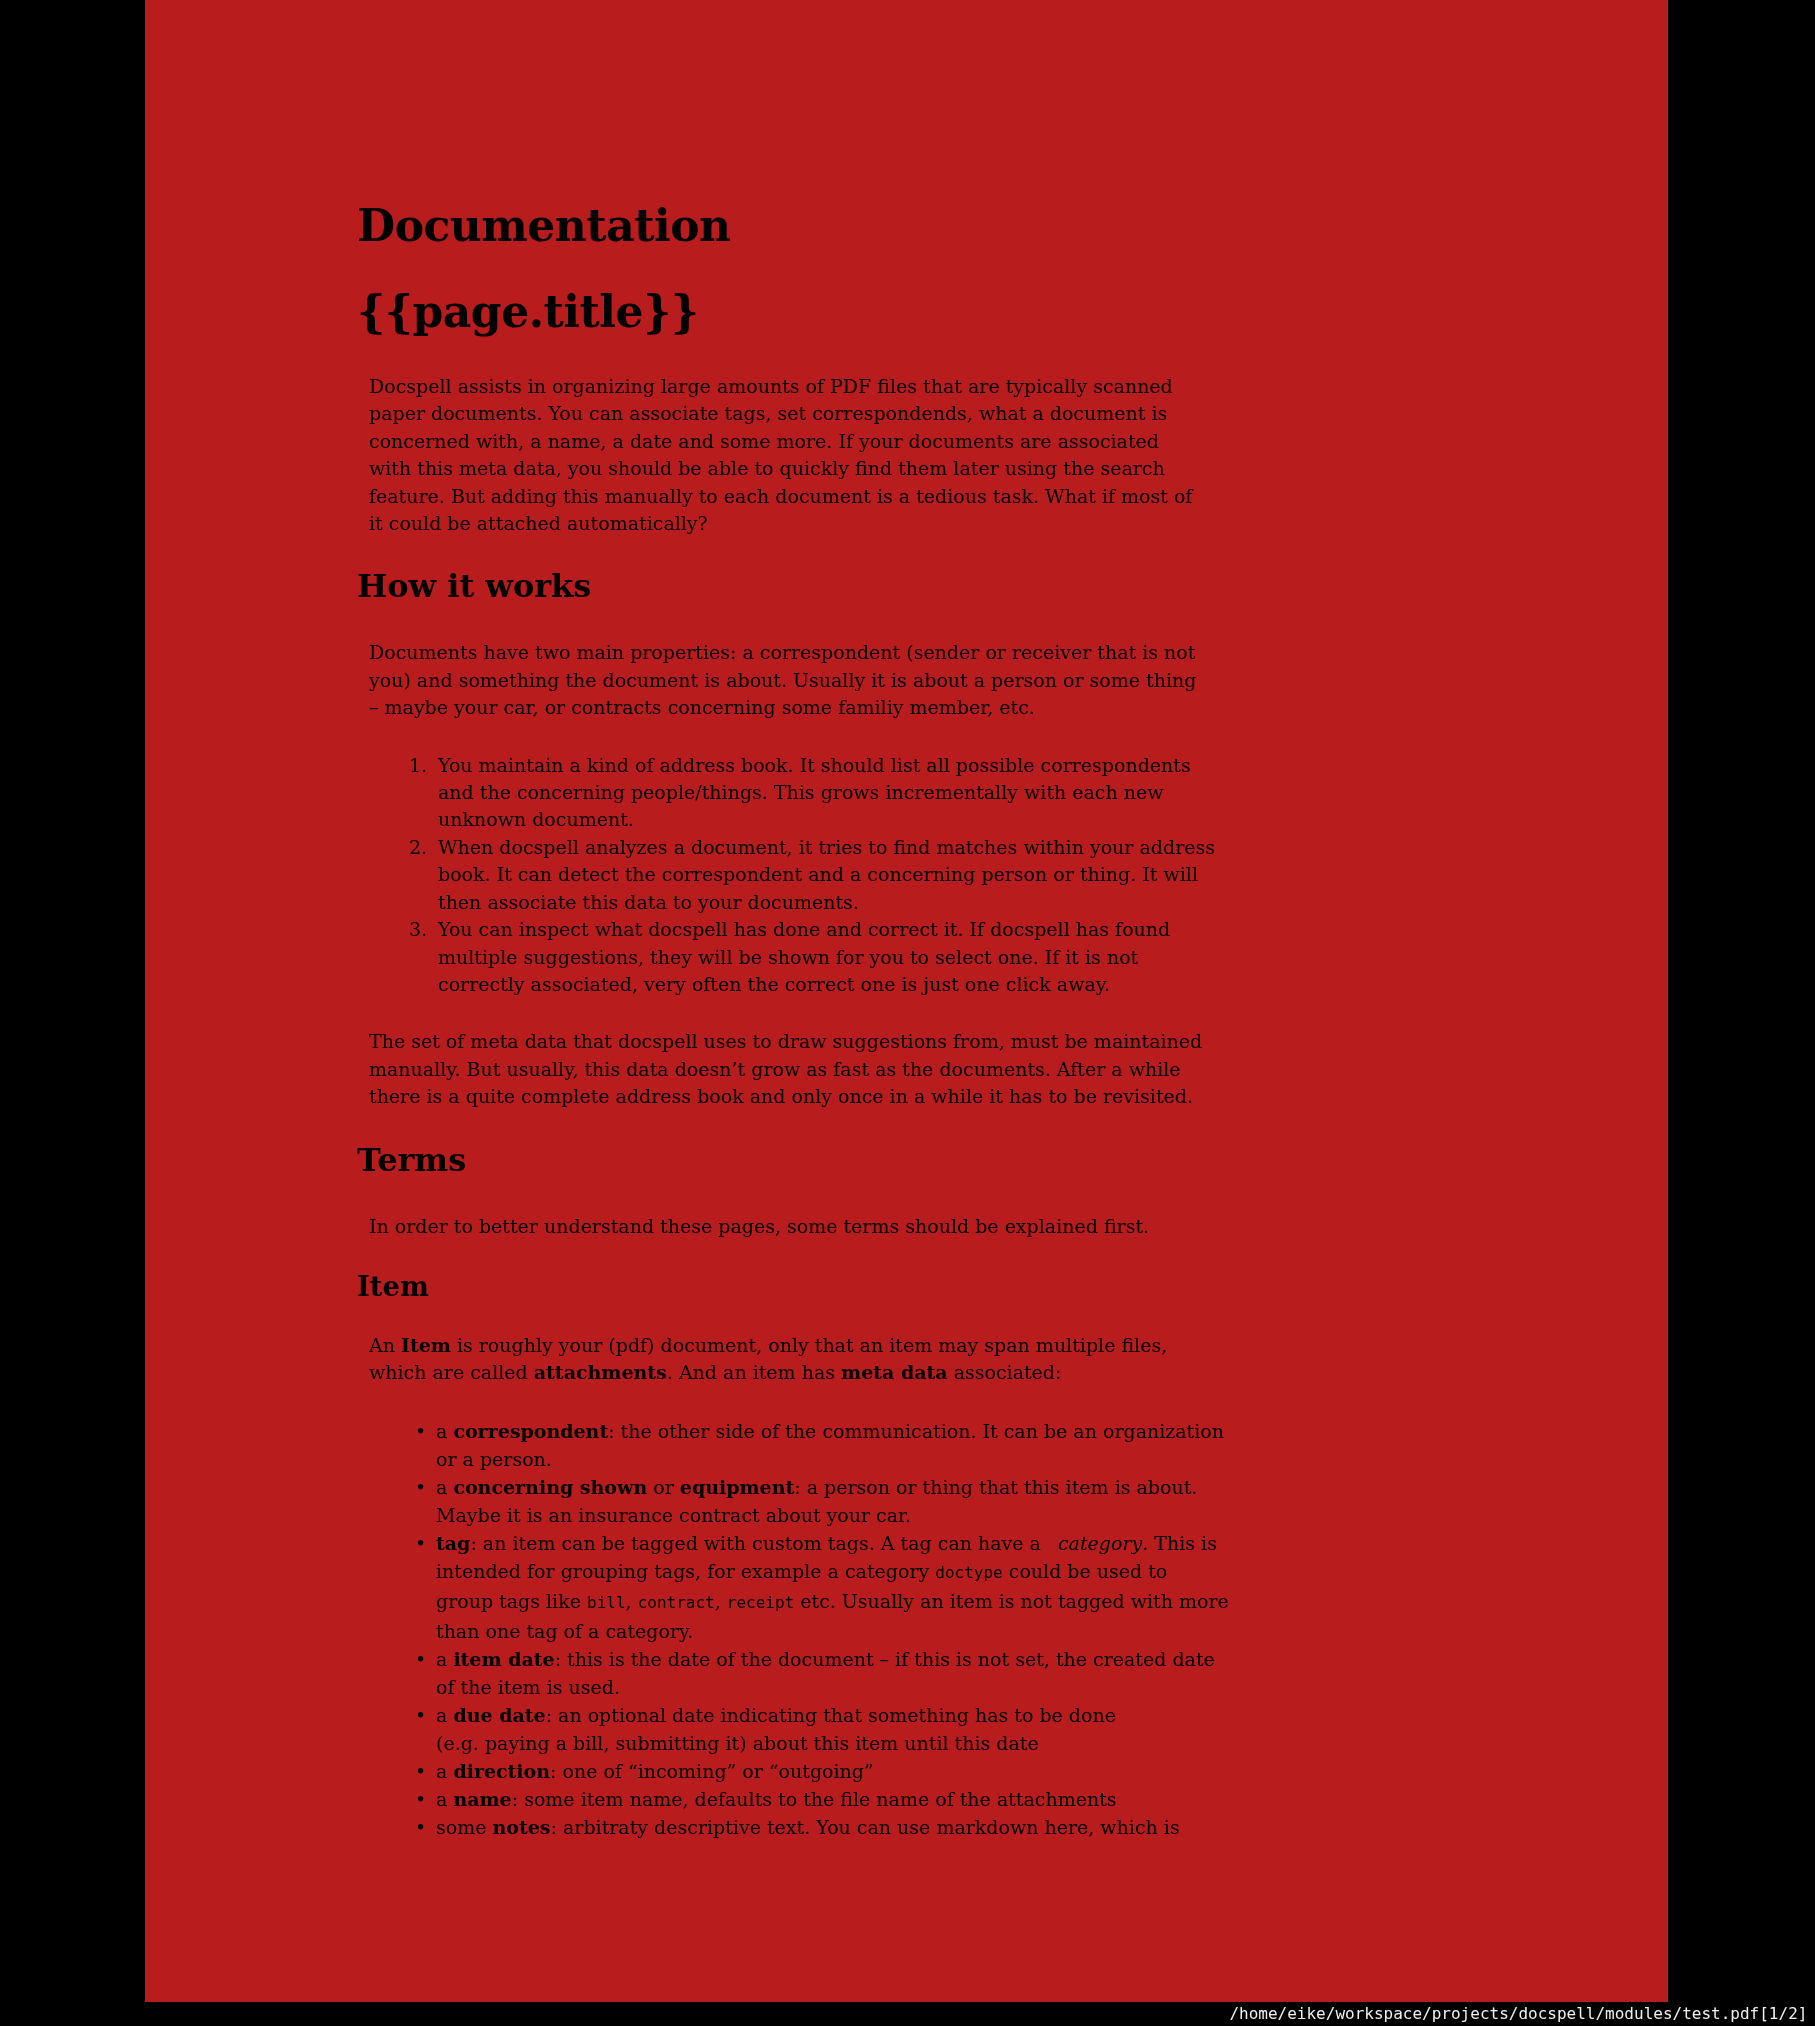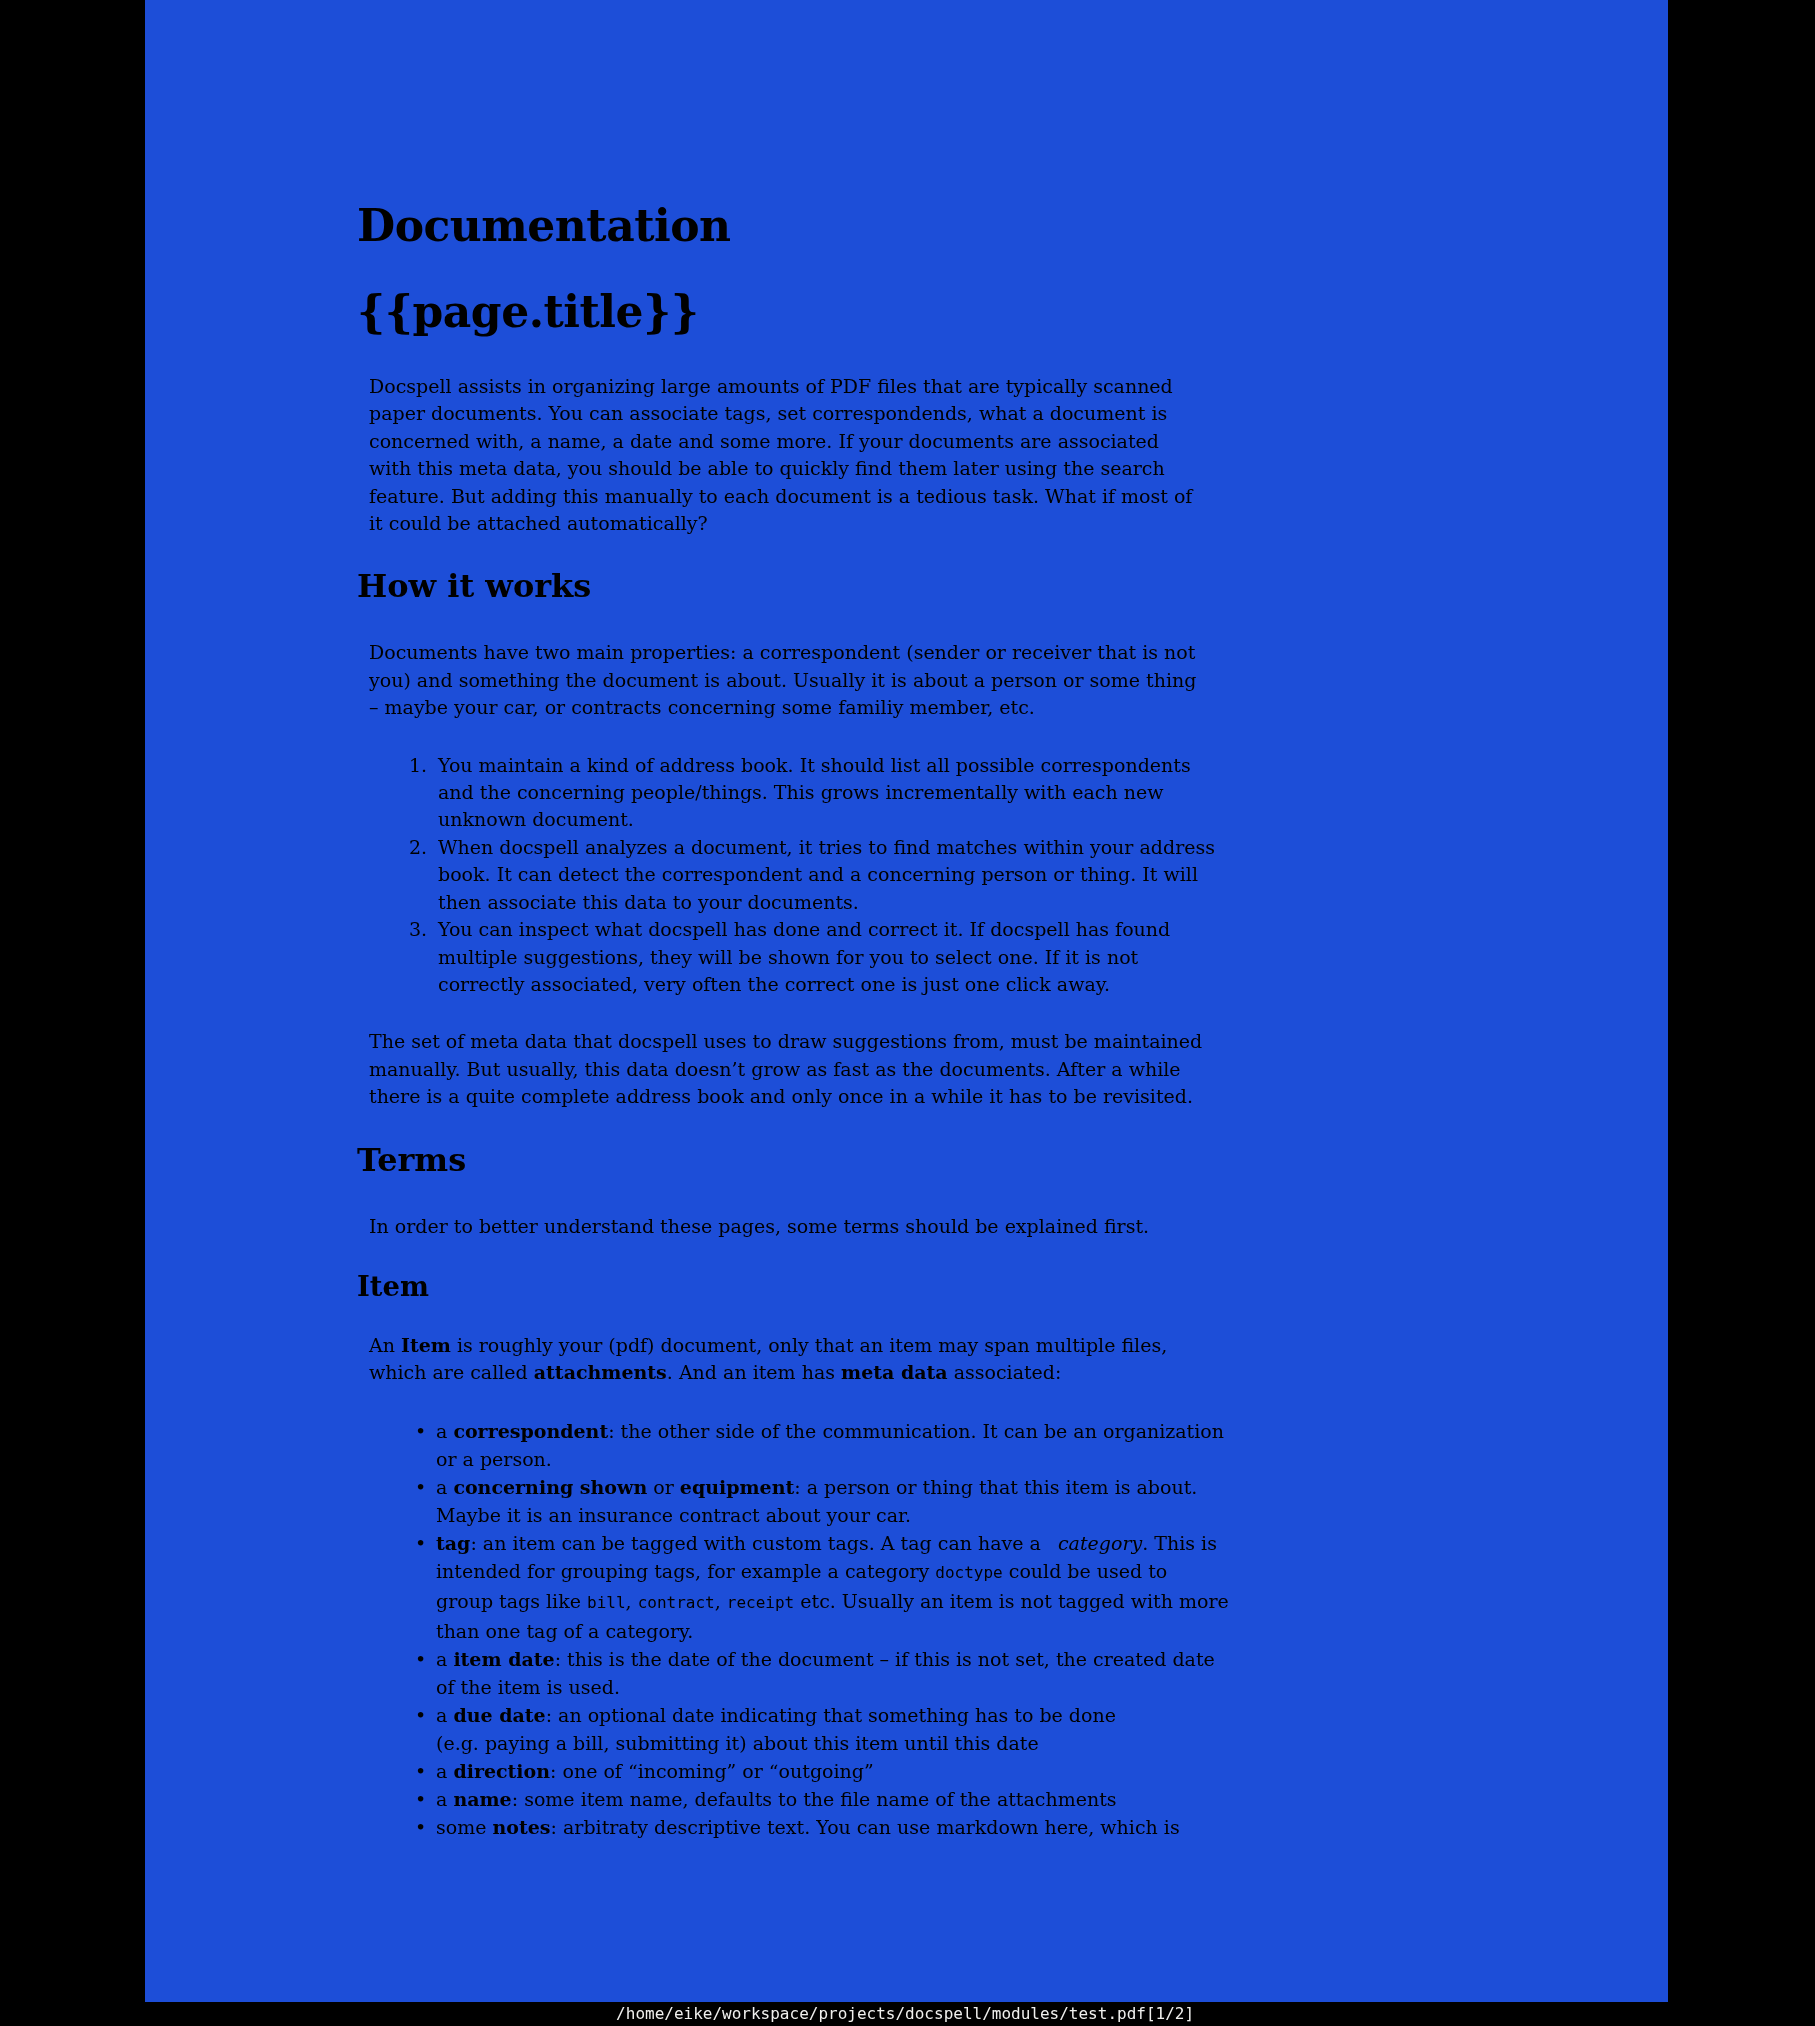--- a/index.html
+++ b/index.html
@@ -6,21 +6,21 @@
   body {
     width:1815px; height:2026px;
     background:#000;
     position:relative;
     overflow:hidden;
     font-family:"DejaVu Serif", serif;
   }
   .page {
     position:absolute; left:145px; top:0;
     width:1523px; height:2002px;
-    background:#1d4ed8;
+    background:#b91c1c;
     overflow:hidden;
   }
   .content {
     box-sizing:border-box;
     width:100%;
     padding:201px 213px 0 212px;
     color:#000;
   }
   .content h1 {
     font-size:44px; line-height:49px; font-weight:bold;
@@ -53,21 +53,21 @@
   .b { font-weight:bold; }
   .i { font-style:italic;margin-left:11px; }
   .c { font-family:"DejaVu Sans Mono", monospace; font-size:16px;text-align:center; }
   .statusbar {
     position:absolute; left:0; top:2002px;
     width:1815px; height:24.6px;
     background:#000;
     color:#f0f0ee;
     font-family:"DejaVu Sans Mono", monospace;
     font-size:16px; line-height:24.6px;
-    display:flex; justify-content:center;
+    display:flex; justify-content:flex-end;
     box-sizing:border-box;
     padding:0 7.6px 0 2.8px;
     white-space:nowrap;
   }
 </style>
 </head>
 <body>
 
 <div class="page">
   <div class="content">

